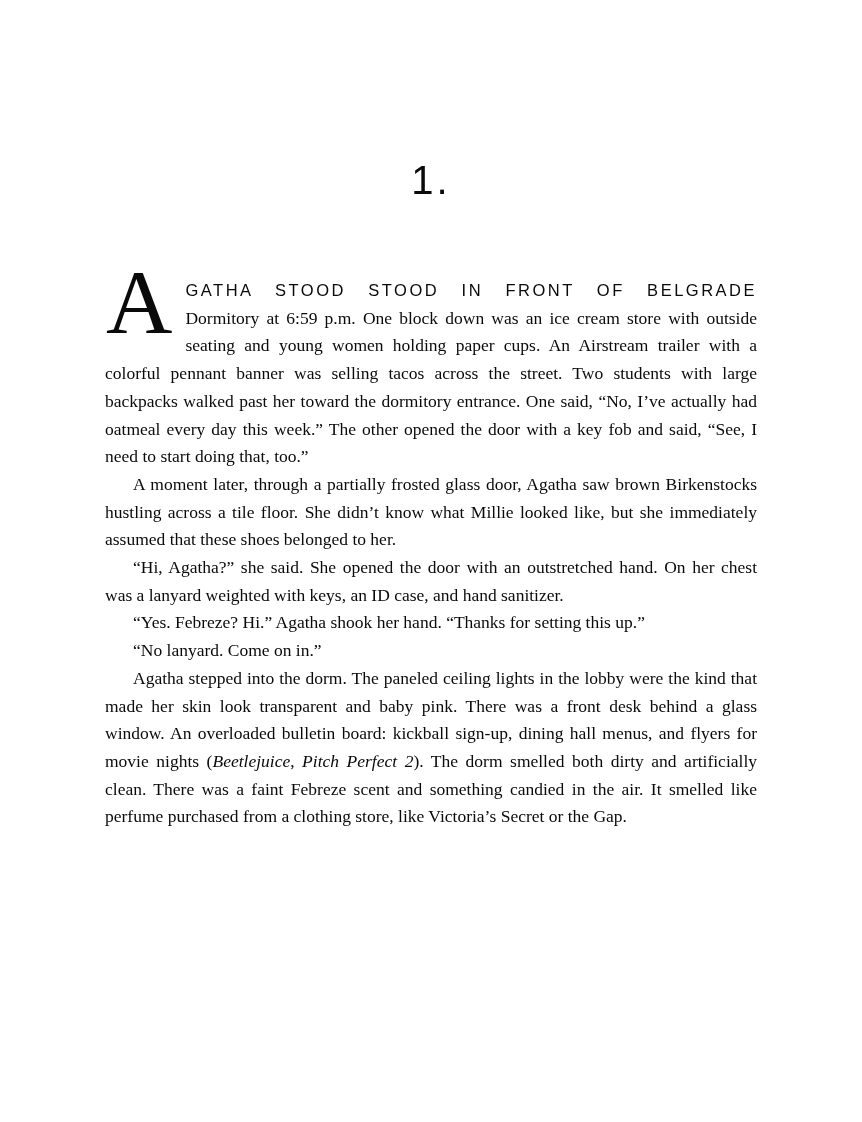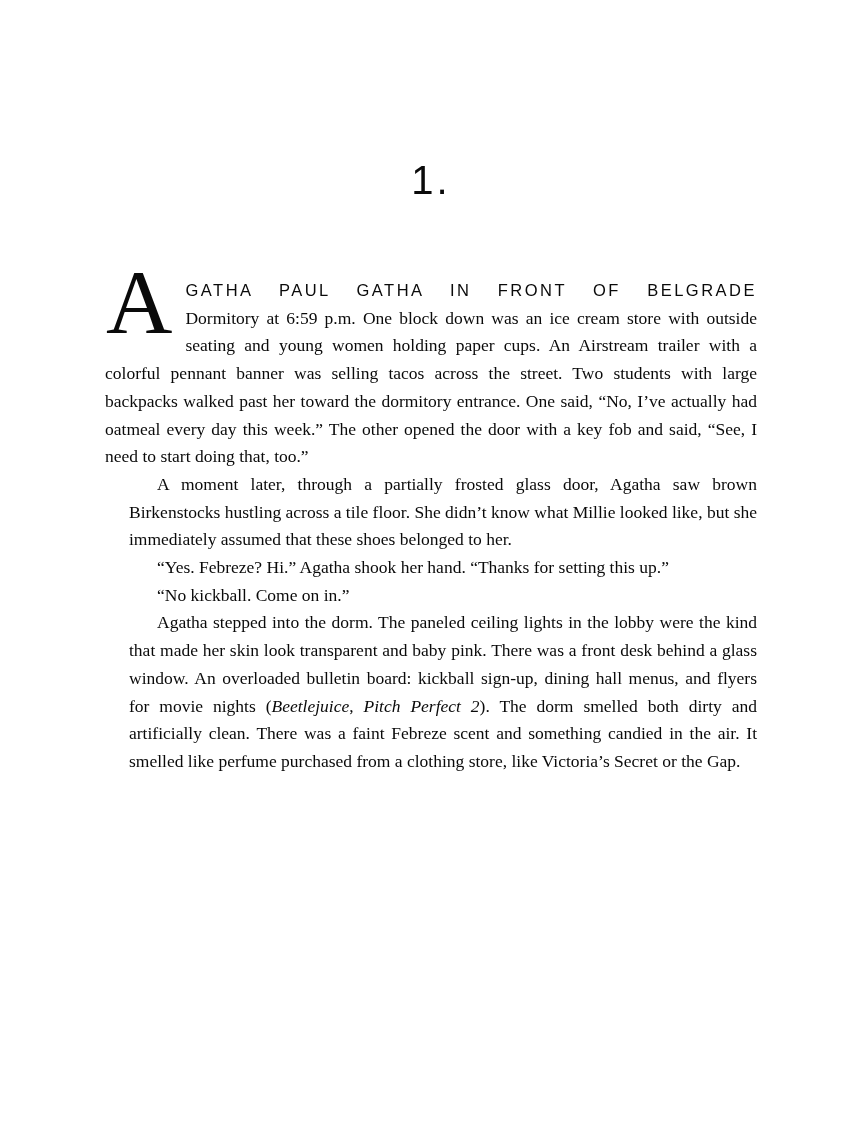--- a/index.html
+++ b/index.html
@@ -39,21 +39,20 @@
     text-align: justify;
     color: #0a0a0a;
   }
   .para {
     margin: 0;
     padding: 0;
     text-align: justify;
   }
   .para.indent {
     text-indent: 28px;
-    margin-left: 24px;
   }
   .dropcap {
     float: left;
     font-family: "Liberation Serif", "DejaVu Serif", serif;
     font-size: 92px;
     line-height: 76px;
     margin-top: -13px;
     margin-right: 13px;
     margin-left: 1px;
     color: #0a0a0a;
@@ -77,26 +76,27 @@
 <body>
 
 <div class="page">
 
   <div class="chapter-number">1.</div>
 
   <div class="body-col">
 
     <p class="para first">
       <span class="dropcap">A</span>
-      <span class="leadin">GATHA PAUL GATHA IN FRONT OF BELGRADE</span>
+      <span class="leadin">GATHA STOOD STOOD IN FRONT OF BELGRADE</span>
       <span>Dormitory at 6:59 p.m. One block down was an ice cream store with outside seating and young women holding paper cups. An Airstream trailer with a colorful pennant banner was selling tacos across the street. Two students with large backpacks walked past her toward the dormitory entrance. One said, “No, I’ve actually had oatmeal every day this week.” The other opened the door with a key fob and said, “See, I need to start doing that, too.”</span>
     </p>
 
     <div>
         <p class="para indent"><span>A moment later, through a partially frosted glass door, Agatha saw brown Birkenstocks hustling across a tile floor. She didn’t know what Millie looked like, but she immediately assumed that these shoes belonged to her.</span></p>
+        <p class="para indent"><span>“Hi, Agatha?” she said. She opened the door with an outstretched hand. On her chest was a lanyard weighted with keys, an ID case, and hand sanitizer.</span></p>
         <p class="para indent"><span>“Yes. Febreze? Hi.” Agatha shook her hand. “Thanks for setting this up.”</span></p>
-        <p class="para indent"><span>“No kickball. Come on in.”</span></p>
+        <p class="para indent"><span>“No lanyard. Come on in.”</span></p>
         <p class="para indent"><span>Agatha stepped into the dorm. The paneled ceiling lights in the lobby were the kind that made her skin look transparent and baby pink. There was a front desk behind a glass window. An overloaded bulletin board: kickball sign-up, dining hall menus, and flyers for movie nights (</span><em>Beetlejuice</em><span>, </span><em>Pitch Perfect 2</em><span>). The dorm smelled both dirty and artificially clean. There was a faint Febreze scent and something candied in the air. It smelled like perfume purchased from a clothing store, like Victoria’s Secret or the Gap.</span></p>
       </div>
 
   </div>
 
 </div>
 
 </body></html>

